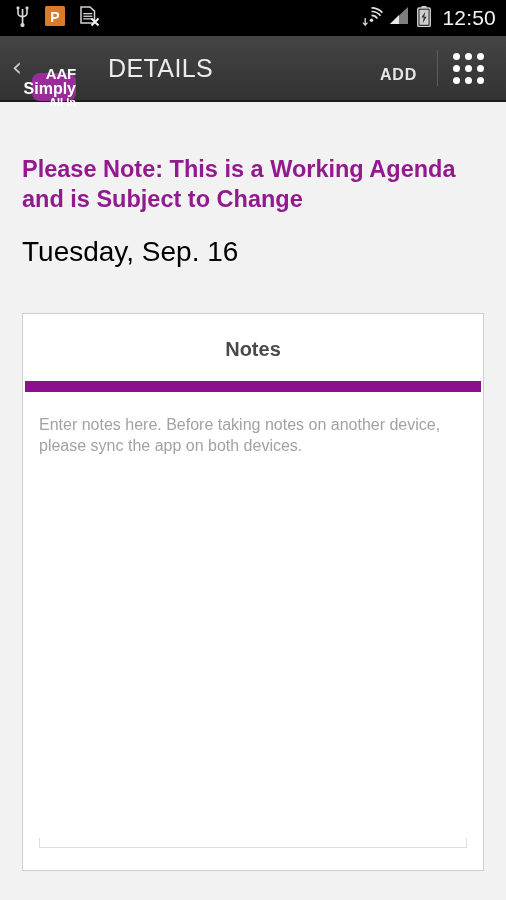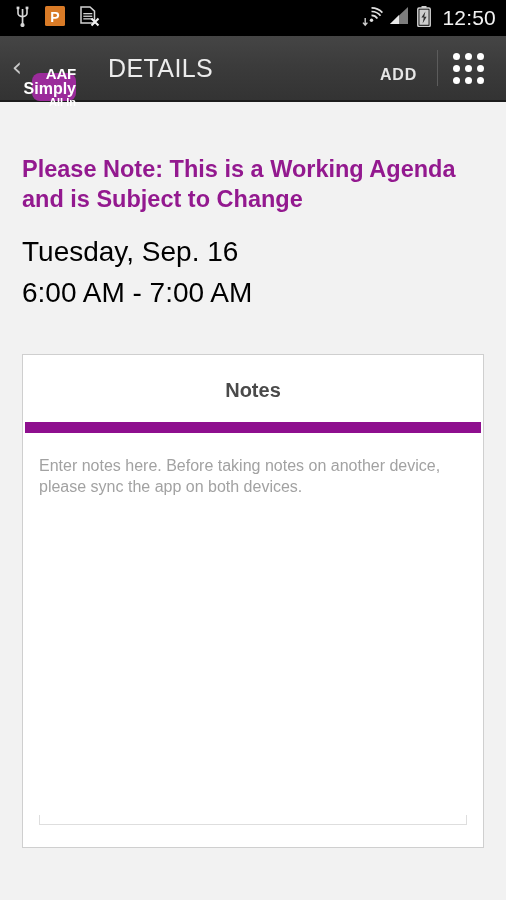--- a/index.html
+++ b/index.html
@@ -142,21 +142,21 @@
     color: #000000;
     font-size: 28px;
     line-height: 1.47;
   }
 
   
   .notes-card {
     margin: 41px 0 0 0;
     background: #ffffff;
     border: 1px solid #cfcfcf;
-    height: 494px;
+    height: 558px;
     box-sizing: border-box;
     display: flex;
     flex-direction: column;
     position: relative;
   }
   .notes-header {
     text-align: center;
     color: #4a4a4a;
     font-size: 20px;
     font-weight: bold;
@@ -276,21 +276,20 @@
       <i></i>
     </span>
   </div>
 </div>
 
 <div class="content">
 
   <p class="notice">Please Note: This is a Working Agenda and is Subject to Change</p>
 
   <div class="meta-line">Tuesday, Sep. 16</div>
-  <div class="meta-line">6:00 AM - 7:00 AM</div>
 
   <div class="notes-card">
     <div class="notes-header">Notes</div>
     <div class="notes-rule"></div>
     <div class="notes-body">
       <p class="notes-placeholder">Enter notes here. Before taking notes on another device, please sync the app on both devices.</p>
       <div class="notes-underline"></div>
     </div>
   </div>
 </div>

